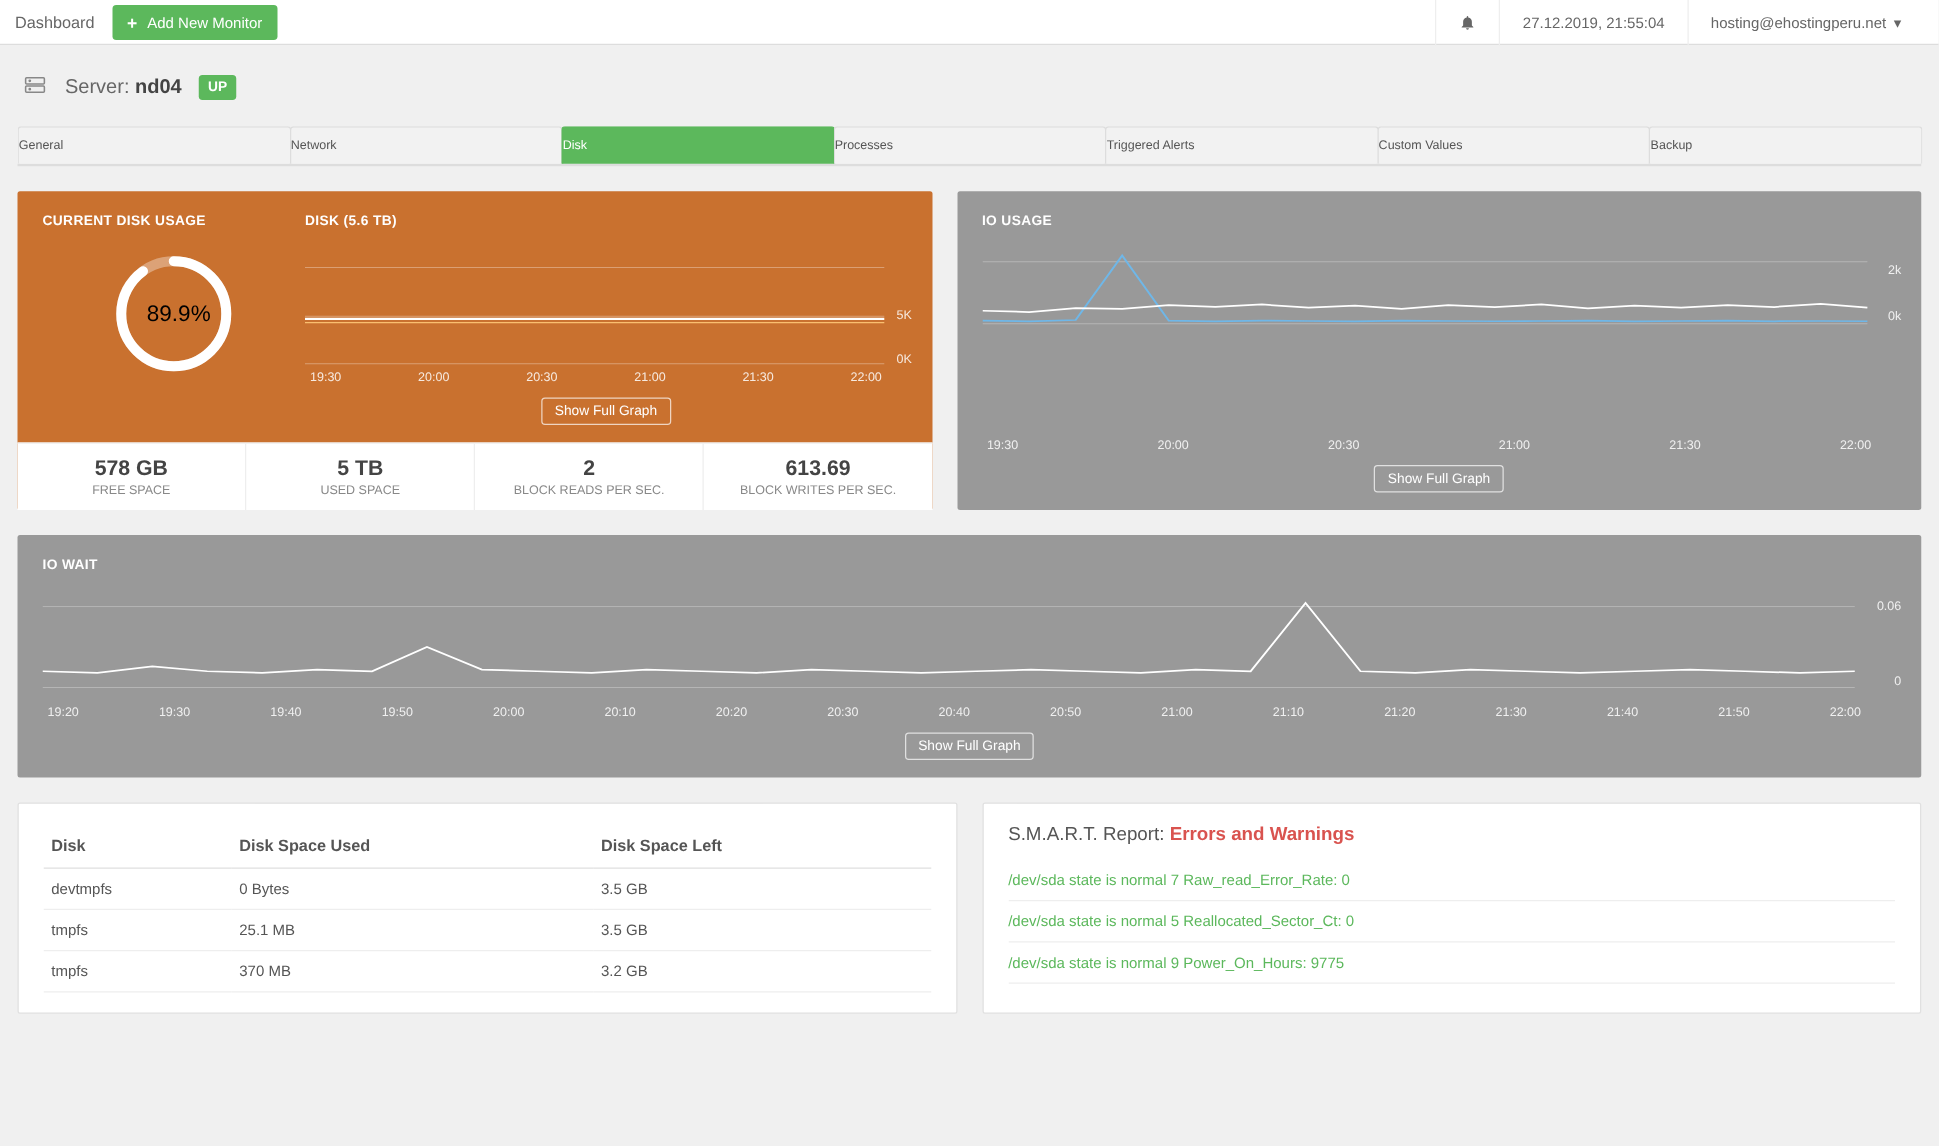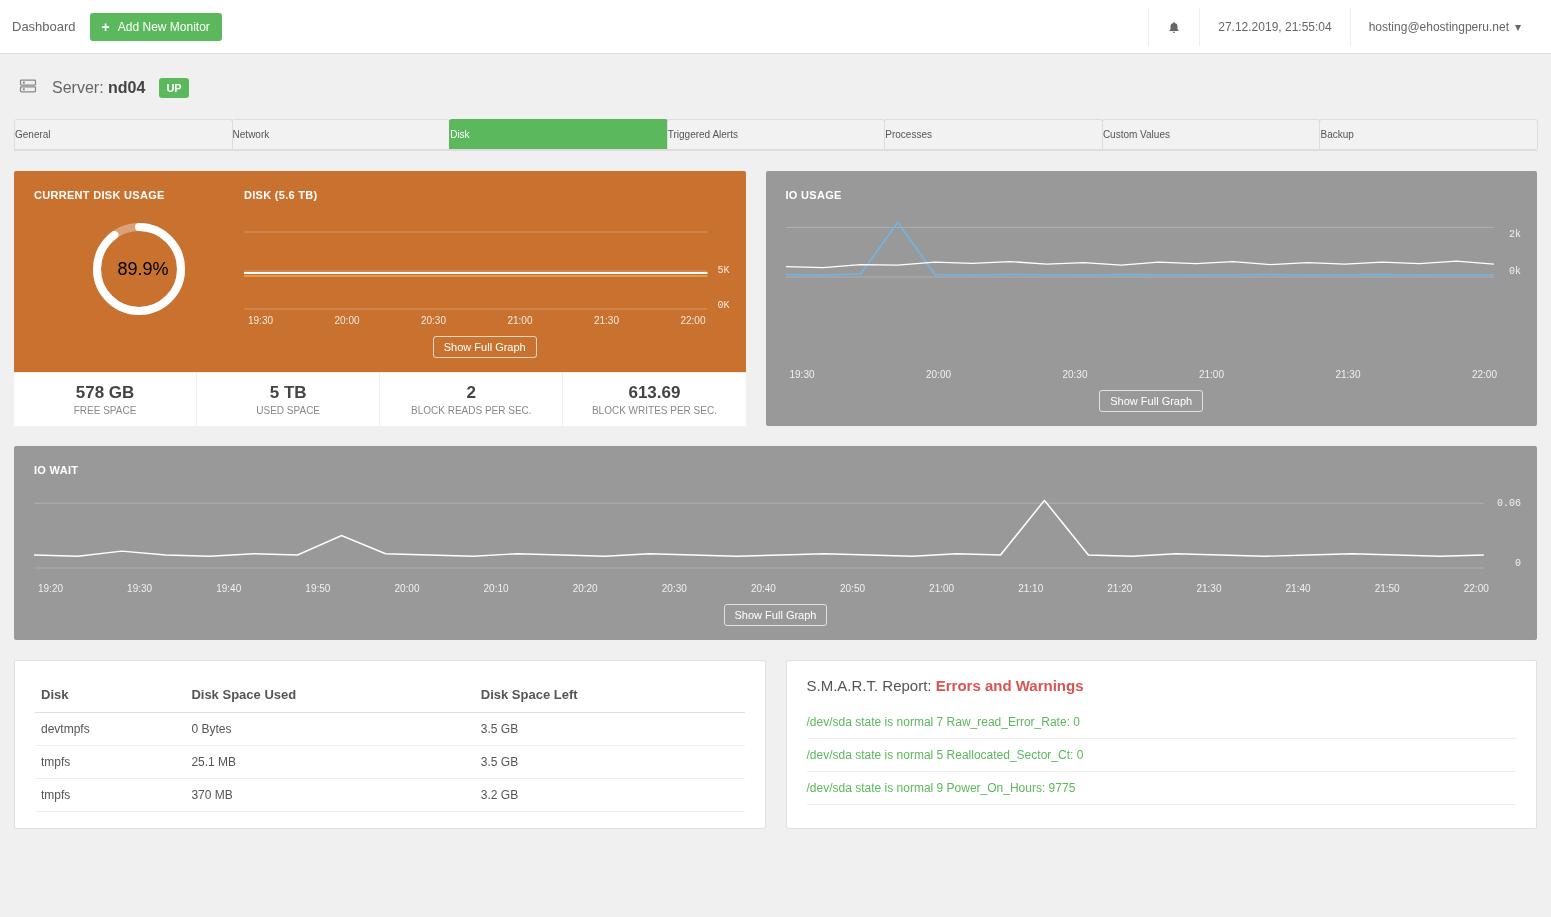--- a/index.html
+++ b/index.html
@@ -1,17 +1,17 @@
 <!DOCTYPE html>
 <html><head>
 <meta charset="utf-8">
 <style>
 * { box-sizing: border-box; margin: 0; padding: 0; }
 body { font-family: -apple-system, "Helvetica Neue", Arial, sans-serif; background: #f0f0f0; color: #333; font-size: 13px; }
-.topbar { background: #fff; border-bottom: 1px solid #ddd; display: flex; align-items: center; height: 54px; padding: 0 12px; }
+.topbar { background: #fff; border-bottom: 1px solid #ddd; display: flex; align-items: center; height: 36px; padding: 0 12px; }
 .topbar-left { display: flex; align-items: center; gap: 14px; }
 .topbar-link { color: #666; font-size: 13px; }
 .btn-green { background: #5cb85c; color: #fff; border: none; padding: 6px 12px; border-radius: 3px; font-size: 12px; cursor: pointer; display: inline-flex; align-items: center; gap: 8px; }
 .btn-green .plus { font-weight: bold; font-size: 14px; }
 .topbar-spacer { flex: 1; }
 .topbar-right { display: flex; align-items: center; }
 .topbar-item { padding: 0 18px; height: 38px; display: flex; align-items: center; border-left: 1px solid #eee; color: #666; font-size: 12px; }
 .bell-icon { width: 14px; height: 14px; }
 .caret { margin-left: 6px; }
 .page-header { padding: 22px 18px 10px 18px; display: flex; align-items: center; gap: 14px; }
@@ -28,21 +28,21 @@
 .panel-orange-top { display: flex; padding: 18px 20px 14px 20px; justify-content: flex-end; }
 .panel-gray { background: #999; color: #fff; border-radius: 2px; flex: 1; padding: 18px 20px 14px 20px; display: flex; flex-direction: column; }
 .panel-title { font-size: 11px; font-weight: 600; letter-spacing: 0.3px; margin-bottom: 10px; }
 .gauge-col { width: 210px; display: flex; flex-direction: column; align-items: center; }
 .gauge { position: relative; width: 100px; height: 100px; margin-top: 8px; }
 .gauge svg { transform: rotate(-90deg); }
 .gauge-text { position: absolute; top: 0; left: 4px; width: 100%; height: 100%; display: flex; align-items: center; justify-content: center; font-size: 18px; color: #000000; }
 .chart-col { flex: 1; display: flex; flex-direction: column; }
 .mini-chart { position: relative; height: 80px; margin-top: 20px; }
 .mini-chart svg { width: 100%; height: 100%; }
-.chart-ylabel { position: absolute; right: -4px; font-size: 10px; color: rgba(255,255,255,0.85); font-family: Liberation Mono, monospace; }
+.chart-ylabel { position: absolute; right: -4px; font-size: 10px; color: rgba(255,255,255,0.85); }
 .chart-xlabels { display: flex; justify-content: space-between; font-size: 10px; color: rgba(255,255,255,0.85); margin-top: 4px; padding: 0 4px; }
 .btn-outline { background: transparent; border: 1px solid rgba(255,255,255,0.7); color: #fff; font-size: 11px; padding: 4px 10px; border-radius: 3px; cursor: pointer; align-self: center; margin-top: 10px; }
 .stats-row { display: flex; background: #fff; border-top: 1px solid #eee; }
 .stat { flex: 1; text-align: center; padding: 10px 4px; border-right: 1px solid #eee; }
 .stat:last-child { border-right: none; }
 .stat-value { font-size: 17px; font-weight: 700; color: #444; }
 .stat-label { font-size: 10px; color: #888; margin-top: 2px; }
 .io-usage-chart, .io-wait-chart { position: relative; flex: 1; }
 .io-usage-chart svg, .io-wait-chart svg { width: 100%; height: 70px; }
 .io-wait-chart svg { height: 90px; }
@@ -93,22 +93,22 @@
   <span class="page-title">
     <span>Server:</span> <span class="bold">nd04</span>
   </span>
   <span class="badge">UP</span>
 </div>
 
 <div class="tabs">
   <div class="tab">General</div>
   <div class="tab">Network</div>
   <div class="tab active">Disk</div>
+  <div class="tab">Processes</div>
   <div class="tab">Triggered Alerts</div>
-  <div class="tab">Processes</div>
   <div class="tab">Custom Values</div>
   <div class="tab">Backup</div>
 </div>
 
 <div class="content">
 
   <div class="row">
     <div class="panel-orange" style="flex:1;">
       <div class="panel-orange-top">
         <div class="gauge-col">

